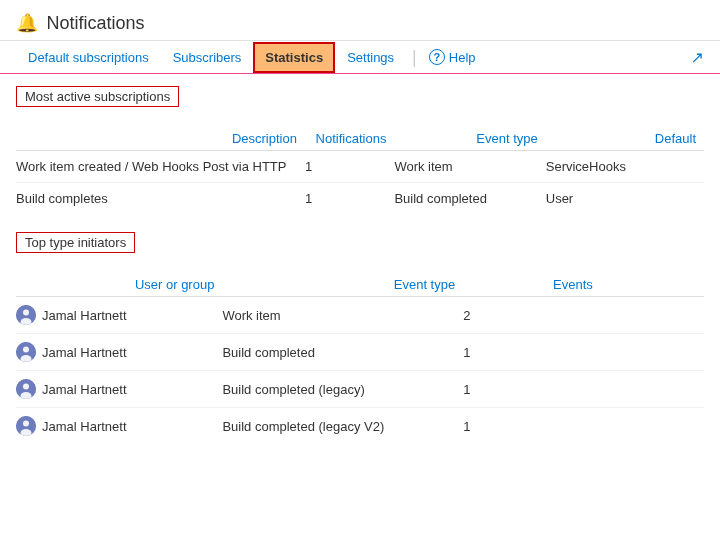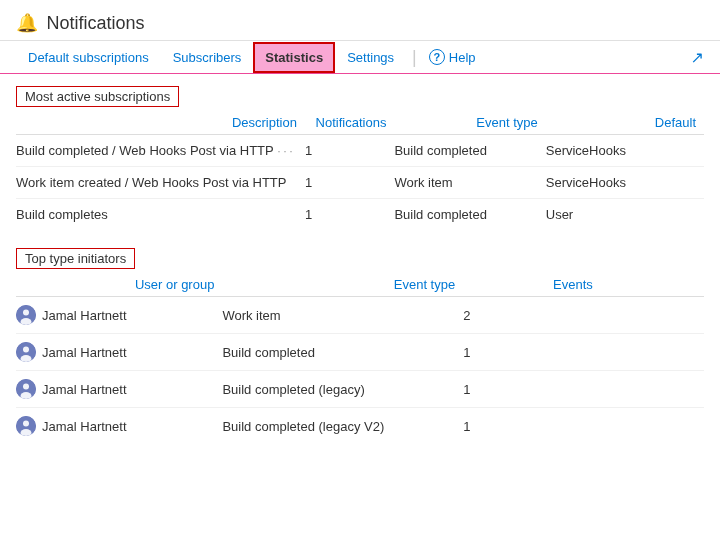--- a/index.html
+++ b/index.html
@@ -42,21 +42,21 @@
       color: #0078d4;
       font-size: 13px;
       border: none;
       background: none;
       text-decoration: none;
     }
     .nav-tab.active {
       color: #333;
       font-weight: 600;
       border: 2px solid #c00;
-      background: #f9a8d4;
+      background: #fdba74;
       padding: 6px 10px;
     }
     .nav-divider {
       color: #ccc;
       margin: 0 6px;
       font-size: 18px;
       font-weight: 100;
     }
     .nav-help {
       display: flex;
@@ -86,21 +86,21 @@
     }
 
     .content {
       padding: 12px 16px;
     }
 
     .section-box {
       border: 1.5px solid #c00;
       display: inline-block;
       padding: 2px 8px;
-      margin-bottom: 4px;
+      margin-bottom: 20px;
       font-size: 13px;
       font-weight: 500;
       color: #333;
     }
 
     .data-table {
       width: 100%;
       border-collapse: collapse;
       margin-bottom: 18px;
     }
@@ -191,28 +191,20 @@
     <table class="data-table">
       <thead>
         <tr>
           <th class="col-desc">Description</th>
           <th class="col-notif">Notifications</th>
           <th class="col-event">Event type</th>
           <th class="col-channel">Default</th>
         </tr>
       </thead>
       <tbody id="active-subs-body">
-          <tr>
-    <td class="col-desc">
-      Build completed / Web Hooks Post via HTTP <span class="ellipsis">···</span>
-    </td>
-    <td class="col-notif">1</td>
-    <td class="col-event">Build completed</td>
-    <td class="col-channel">ServiceHooks</td>
-  </tr>
           <tr>
     <td class="col-desc">
       Work item created / Web Hooks Post via HTTP
     </td>
     <td class="col-notif">1</td>
     <td class="col-event">Work item</td>
     <td class="col-channel">ServiceHooks</td>
   </tr>
           <tr>
     <td class="col-desc">

